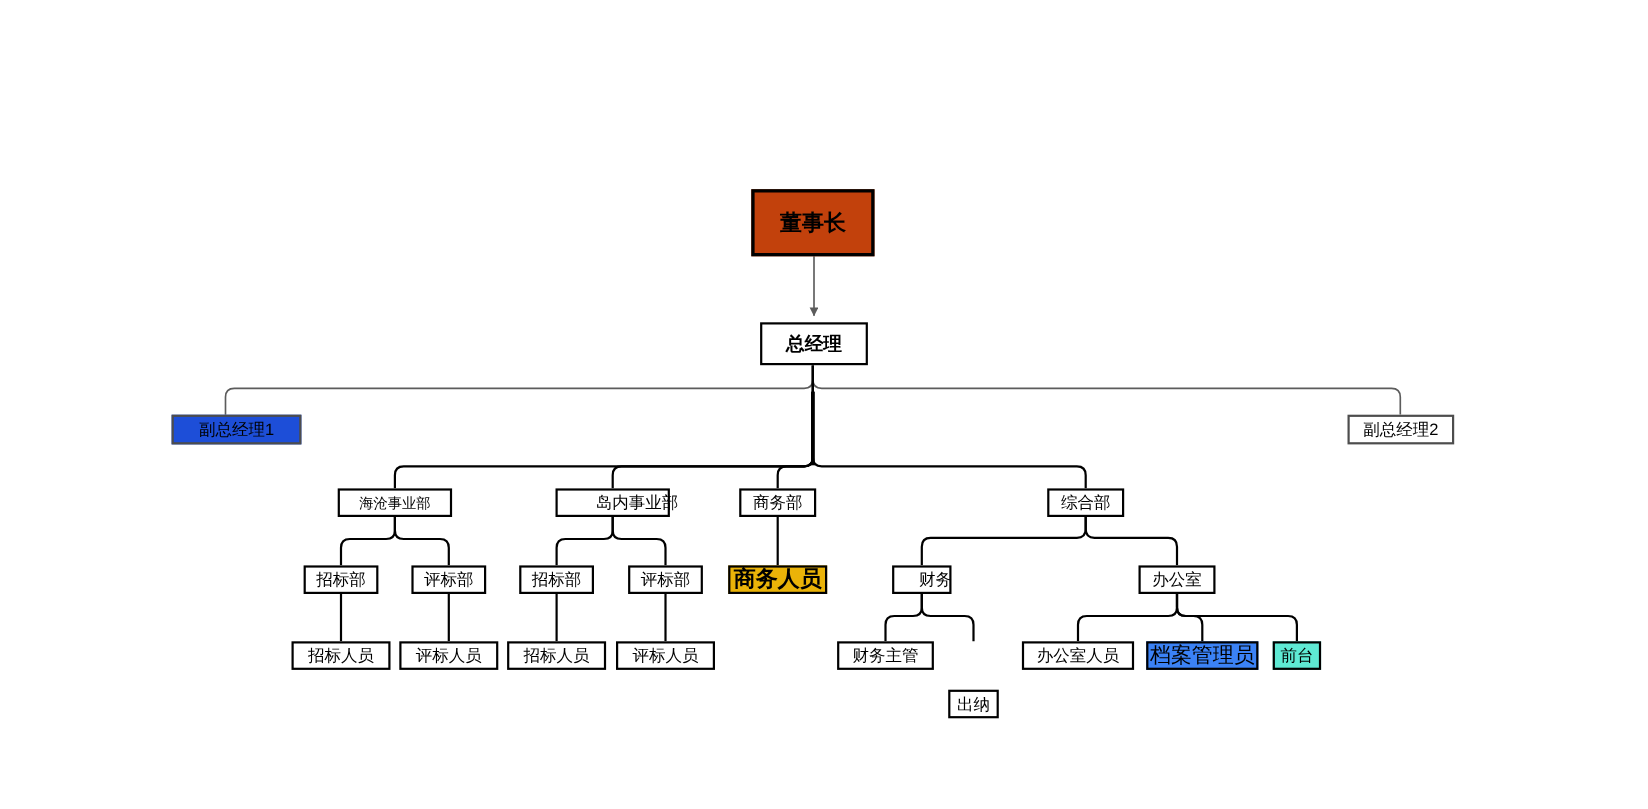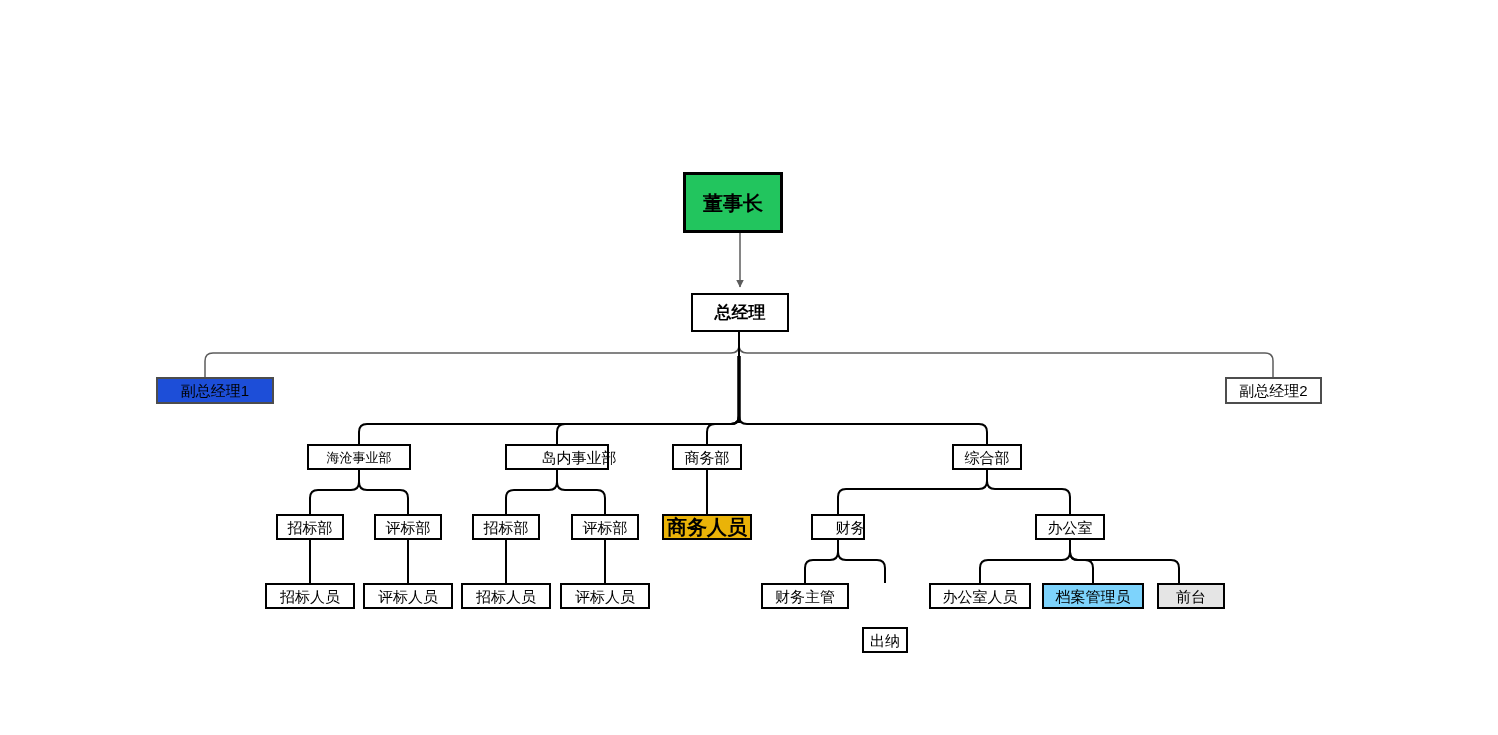--- a/index.html
+++ b/index.html
@@ -54,21 +54,21 @@
         <path d="M506 540 L506 583" fill="none" stroke="#000000" stroke-width="2"></path>
         <path d="M605 540 L605 583" fill="none" stroke="#000000" stroke-width="2"></path>
         <path d="M838 540 L838 552 Q838 560 830 560 L813 560 Q805 560 805 568 L805 583" fill="none" stroke="#000000" stroke-width="2"></path>
         <path d="M838 540 L838 552 Q838 560 846 560 L877 560 Q885 560 885 568 L885 583" fill="none" stroke="#000000" stroke-width="2"></path>
         <path d="M1070 540 L1070 552 Q1070 560 1062 560 L988 560 Q980 560 980 568 L980 583" fill="none" stroke="#000000" stroke-width="2"></path>
         <path d="M1070 540 L1070 552 Q1070 560 1078 560 L1085 560 Q1093 560 1093 568 L1093 583" fill="none" stroke="#000000" stroke-width="2"></path>
         <path d="M1070 540 L1070 552 Q1070 560 1078 560 L1171 560 Q1179 560 1179 568 L1179 583" fill="none" stroke="#000000" stroke-width="2"></path>
       </g>
   </svg>
   <div id="node-layer">
-      <div class="node" style="left: 683px; top: 172px; width: 100px; height: 61px; background: #22c55e; border: 3px solid rgb(0, 0, 0); font-size: 20px; font-weight: bold; text-align: right;">
+      <div class="node" style="left: 683px; top: 172px; width: 112px; height: 61px; background: #c2410c; border: 3px solid rgb(0, 0, 0); font-size: 20px; font-weight: bold; text-align: right;">
         <span>董事长</span>
       </div>
       <div class="node" style="left: 691px; top: 293px; width: 98px; height: 39px; background: rgb(255, 255, 255); border: 2px solid rgb(0, 0, 0); font-size: 17px; font-weight: bold;">
         <span>总经理</span>
       </div>
       <div class="node" style="left: 156px; top: 377px; width: 118px; height: 27px; background: #1d4ed8; border: 2px solid rgb(77, 77, 77); font-size: 15px; font-weight: normal;">
         <span>副总经理1</span>
       </div>
       <div class="node" style="left: 1225px; top: 377px; width: 97px; height: 27px; background: rgb(255, 255, 255); border: 2px solid rgb(77, 77, 77); font-size: 15px; font-weight: normal;">
         <span>副总经理2</span>
@@ -120,20 +120,20 @@
       </div>
       <div class="node" style="left: 761px; top: 583px; width: 88px; height: 26px; background: rgb(255, 255, 255); border: 2px solid rgb(0, 0, 0); font-size: 15px; font-weight: normal;">
         <span>财务主管</span>
       </div>
       <div class="node" style="left: 862px; top: 583px; width: 46px; height: 26px; background: rgb(255, 255, 255); border: 2px solid rgb(0, 0, 0); font-size: 15px; font-weight: normal; margin-top: 44px;">
         <span>出纳</span>
       </div>
       <div class="node" style="left: 929px; top: 583px; width: 102px; height: 26px; background: rgb(255, 255, 255); border: 2px solid rgb(0, 0, 0); font-size: 15px; font-weight: normal;">
         <span>办公室人员</span>
       </div>
-      <div class="node" style="left: 1042px; top: 583px; width: 102px; height: 26px; background: #7dd3fc; border: 2px solid rgb(0, 0, 0); font-size: 15px; font-weight: normal;">
+      <div class="node" style="left: 1042px; top: 583px; width: 102px; height: 26px; background: #3b82f6; border: 2px solid rgb(0, 0, 0); font-size: 19px; font-weight: normal;">
         <span>档案管理员</span>
       </div>
-      <div class="node" style="left: 1157px; top: 583px; width: 68px; height: 26px; background: #e5e5e5; border: 2px solid rgb(0, 0, 0); font-size: 15px; font-weight: normal;">
+      <div class="node" style="left: 1157px; top: 583px; width: 44px; height: 26px; background: #5eead4; border: 2px solid rgb(0, 0, 0); font-size: 15px; font-weight: normal;">
         <span>前台</span>
       </div>
     </div>
 </div>
 
 </body></html>

